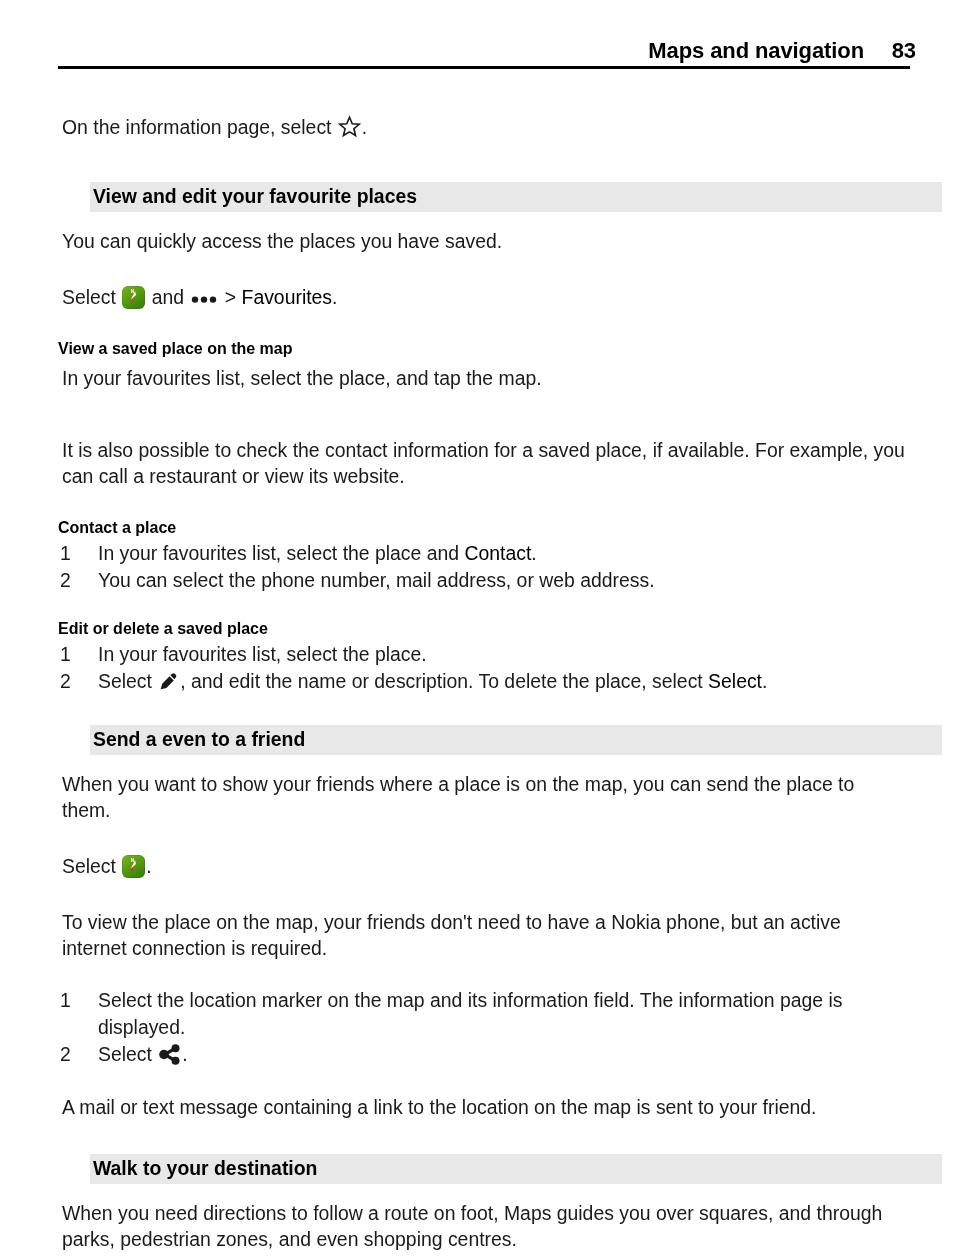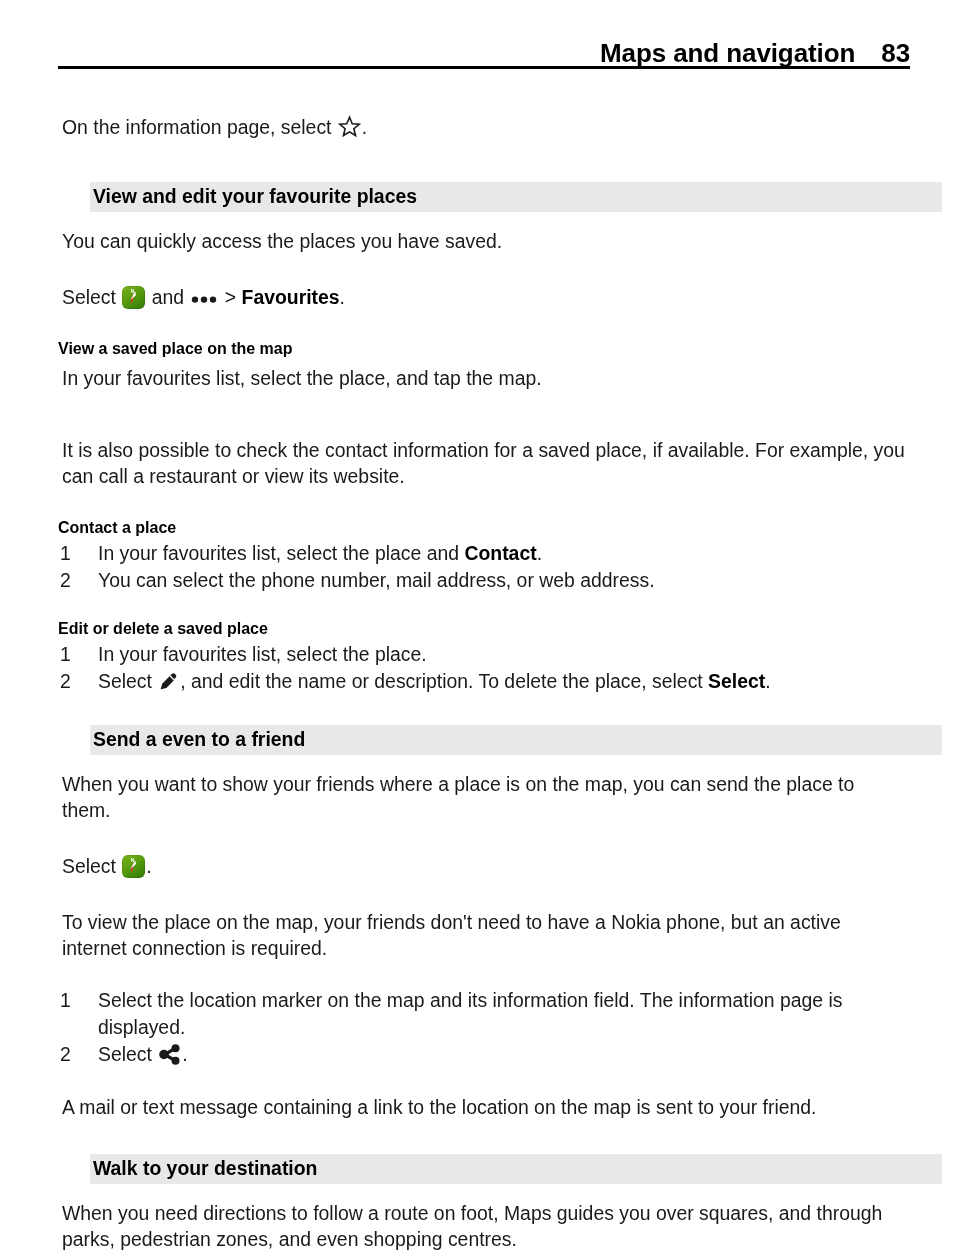--- a/index.html
+++ b/index.html
@@ -18,28 +18,28 @@
   .page {
     position: relative;
     width: 954px;
     height: 1258px;
     box-sizing: border-box;
   }
 
   
   .header {
     position: absolute;
-    left: 58px;
+    left: 64px;
     top: 38px;
     width: 852px;
     display: flex;
     justify-content: flex-end;
     align-items: baseline;
     font-weight: bold;
-    font-size: 26px;
+    font-size: 22px;
     letter-spacing: -0.1px;
     color: #000;
   }
   .header-title {
     white-space: nowrap;
   }
   .header-page {
     margin-left: 26px;
     min-width: 26px;
     text-align: right;
@@ -90,21 +90,21 @@
 
   
   .subheading {
     font-weight: bold;
     font-size: 16px;
     line-height: 25px;
     color: #000;
     margin: 0;
   }
 
-  b, strong { font-weight: bold; color: #000; }
+  b, strong { font-weight: normal; color: #000; }
 
   
   ol.steps {
     margin: 0;
     padding: 0;
     list-style: none;
   }
   ol.steps li {
     position: relative;
     padding-left: 40px;

